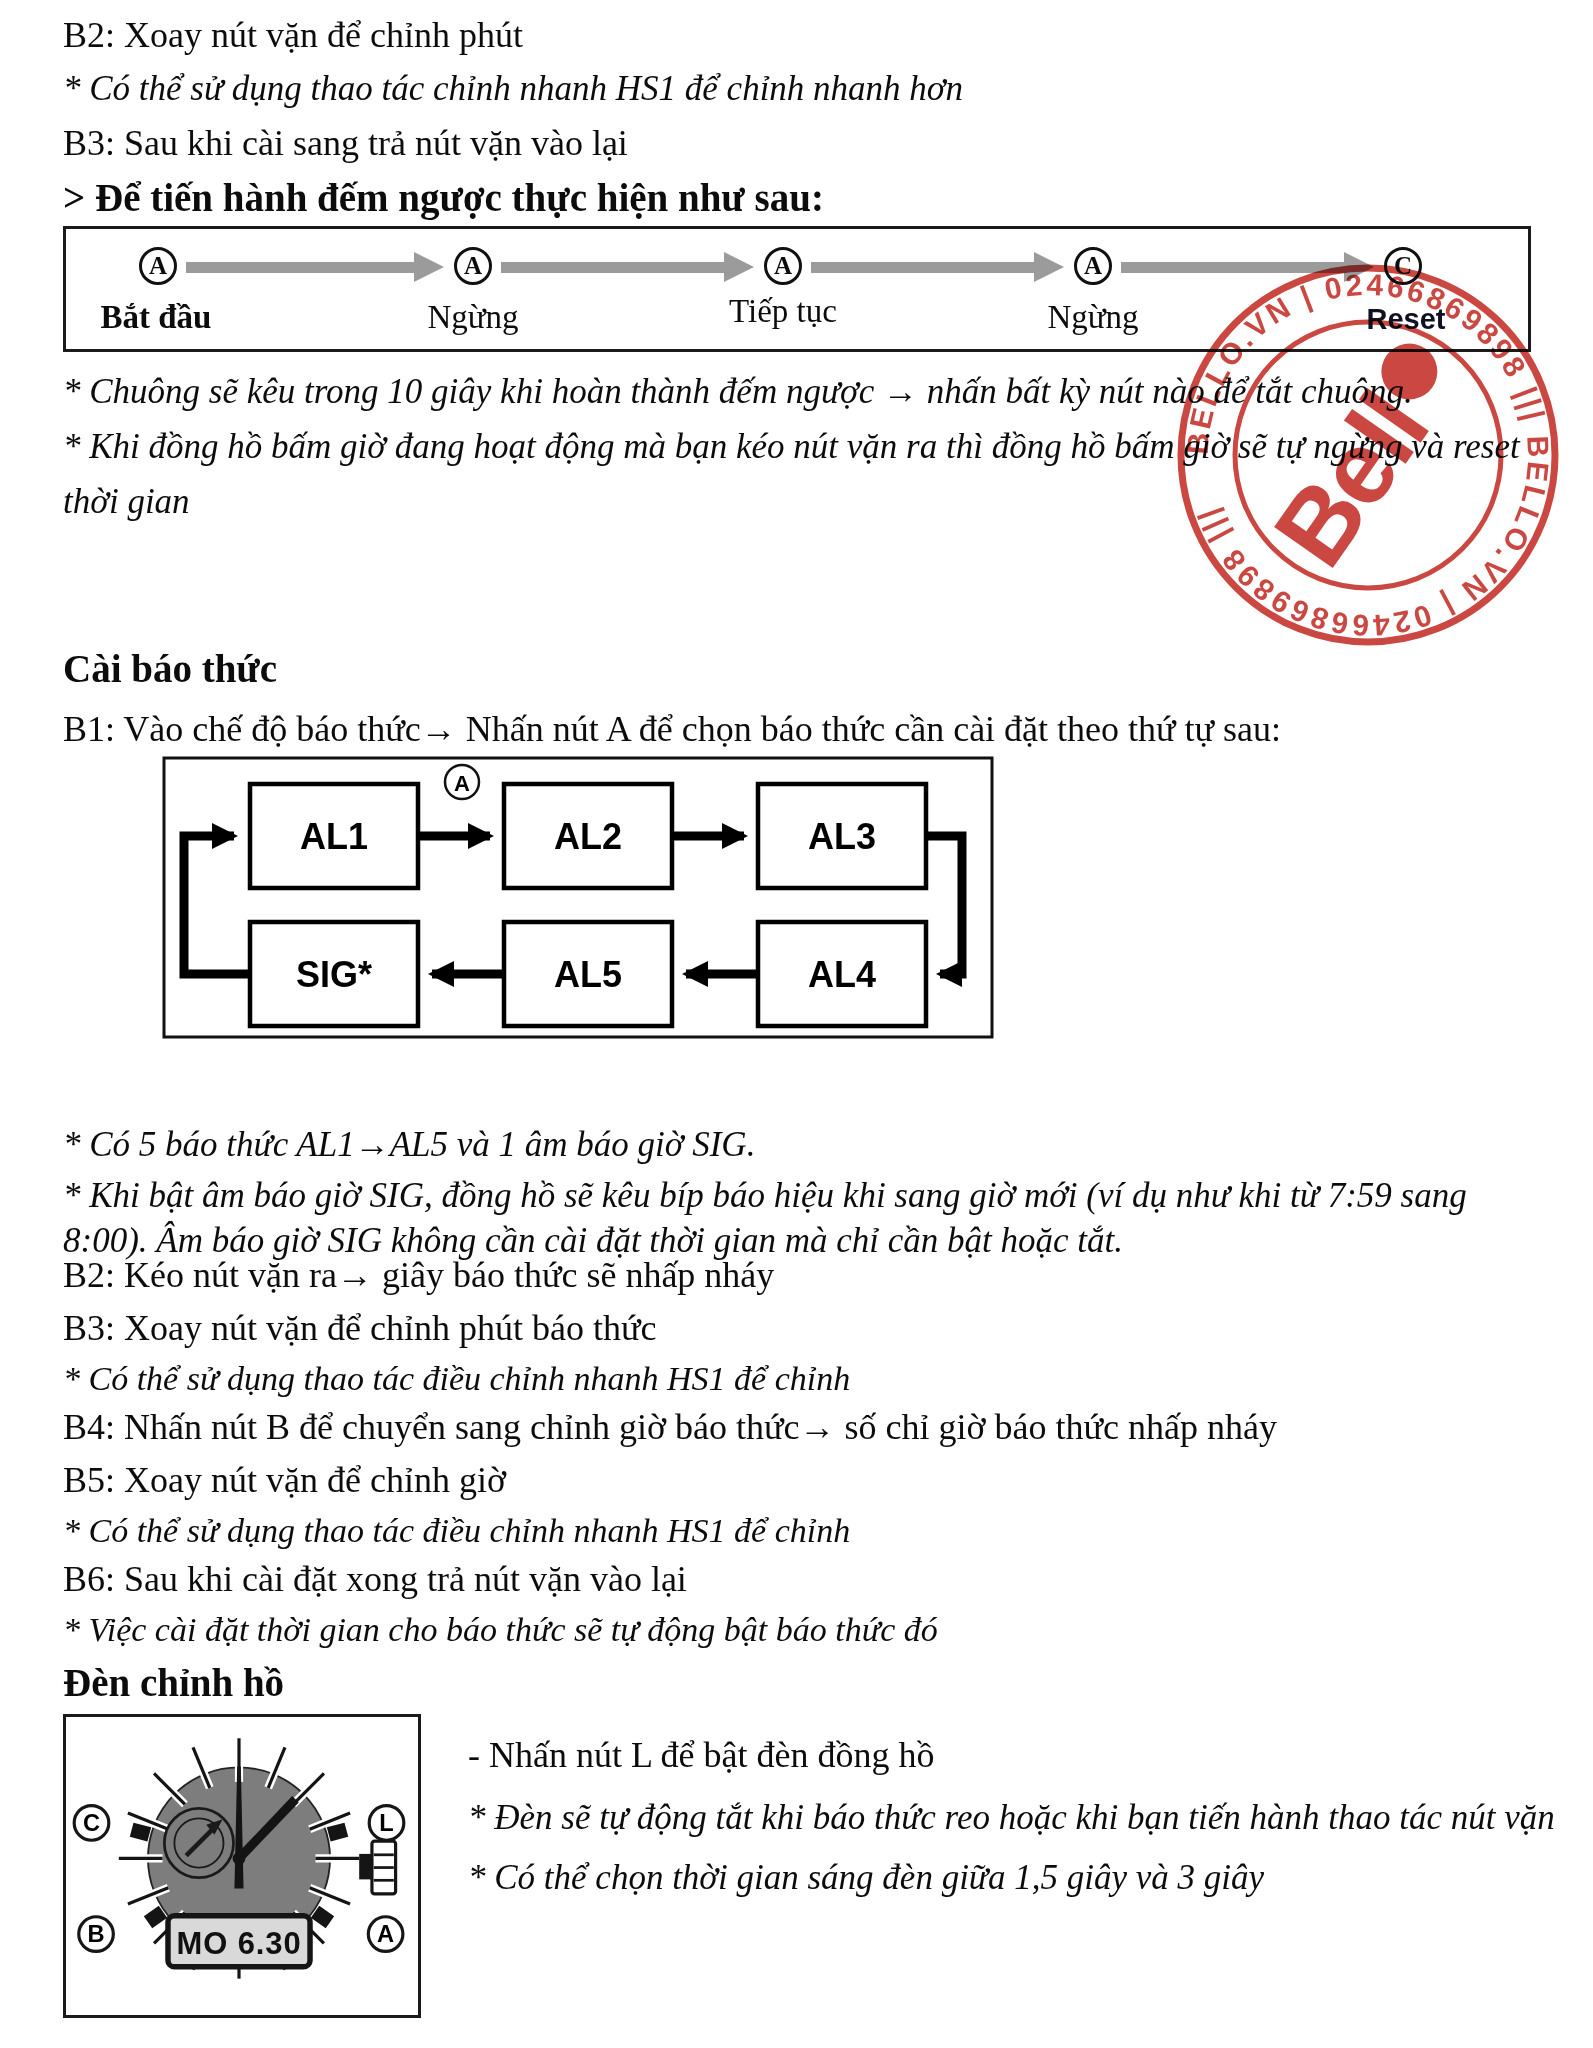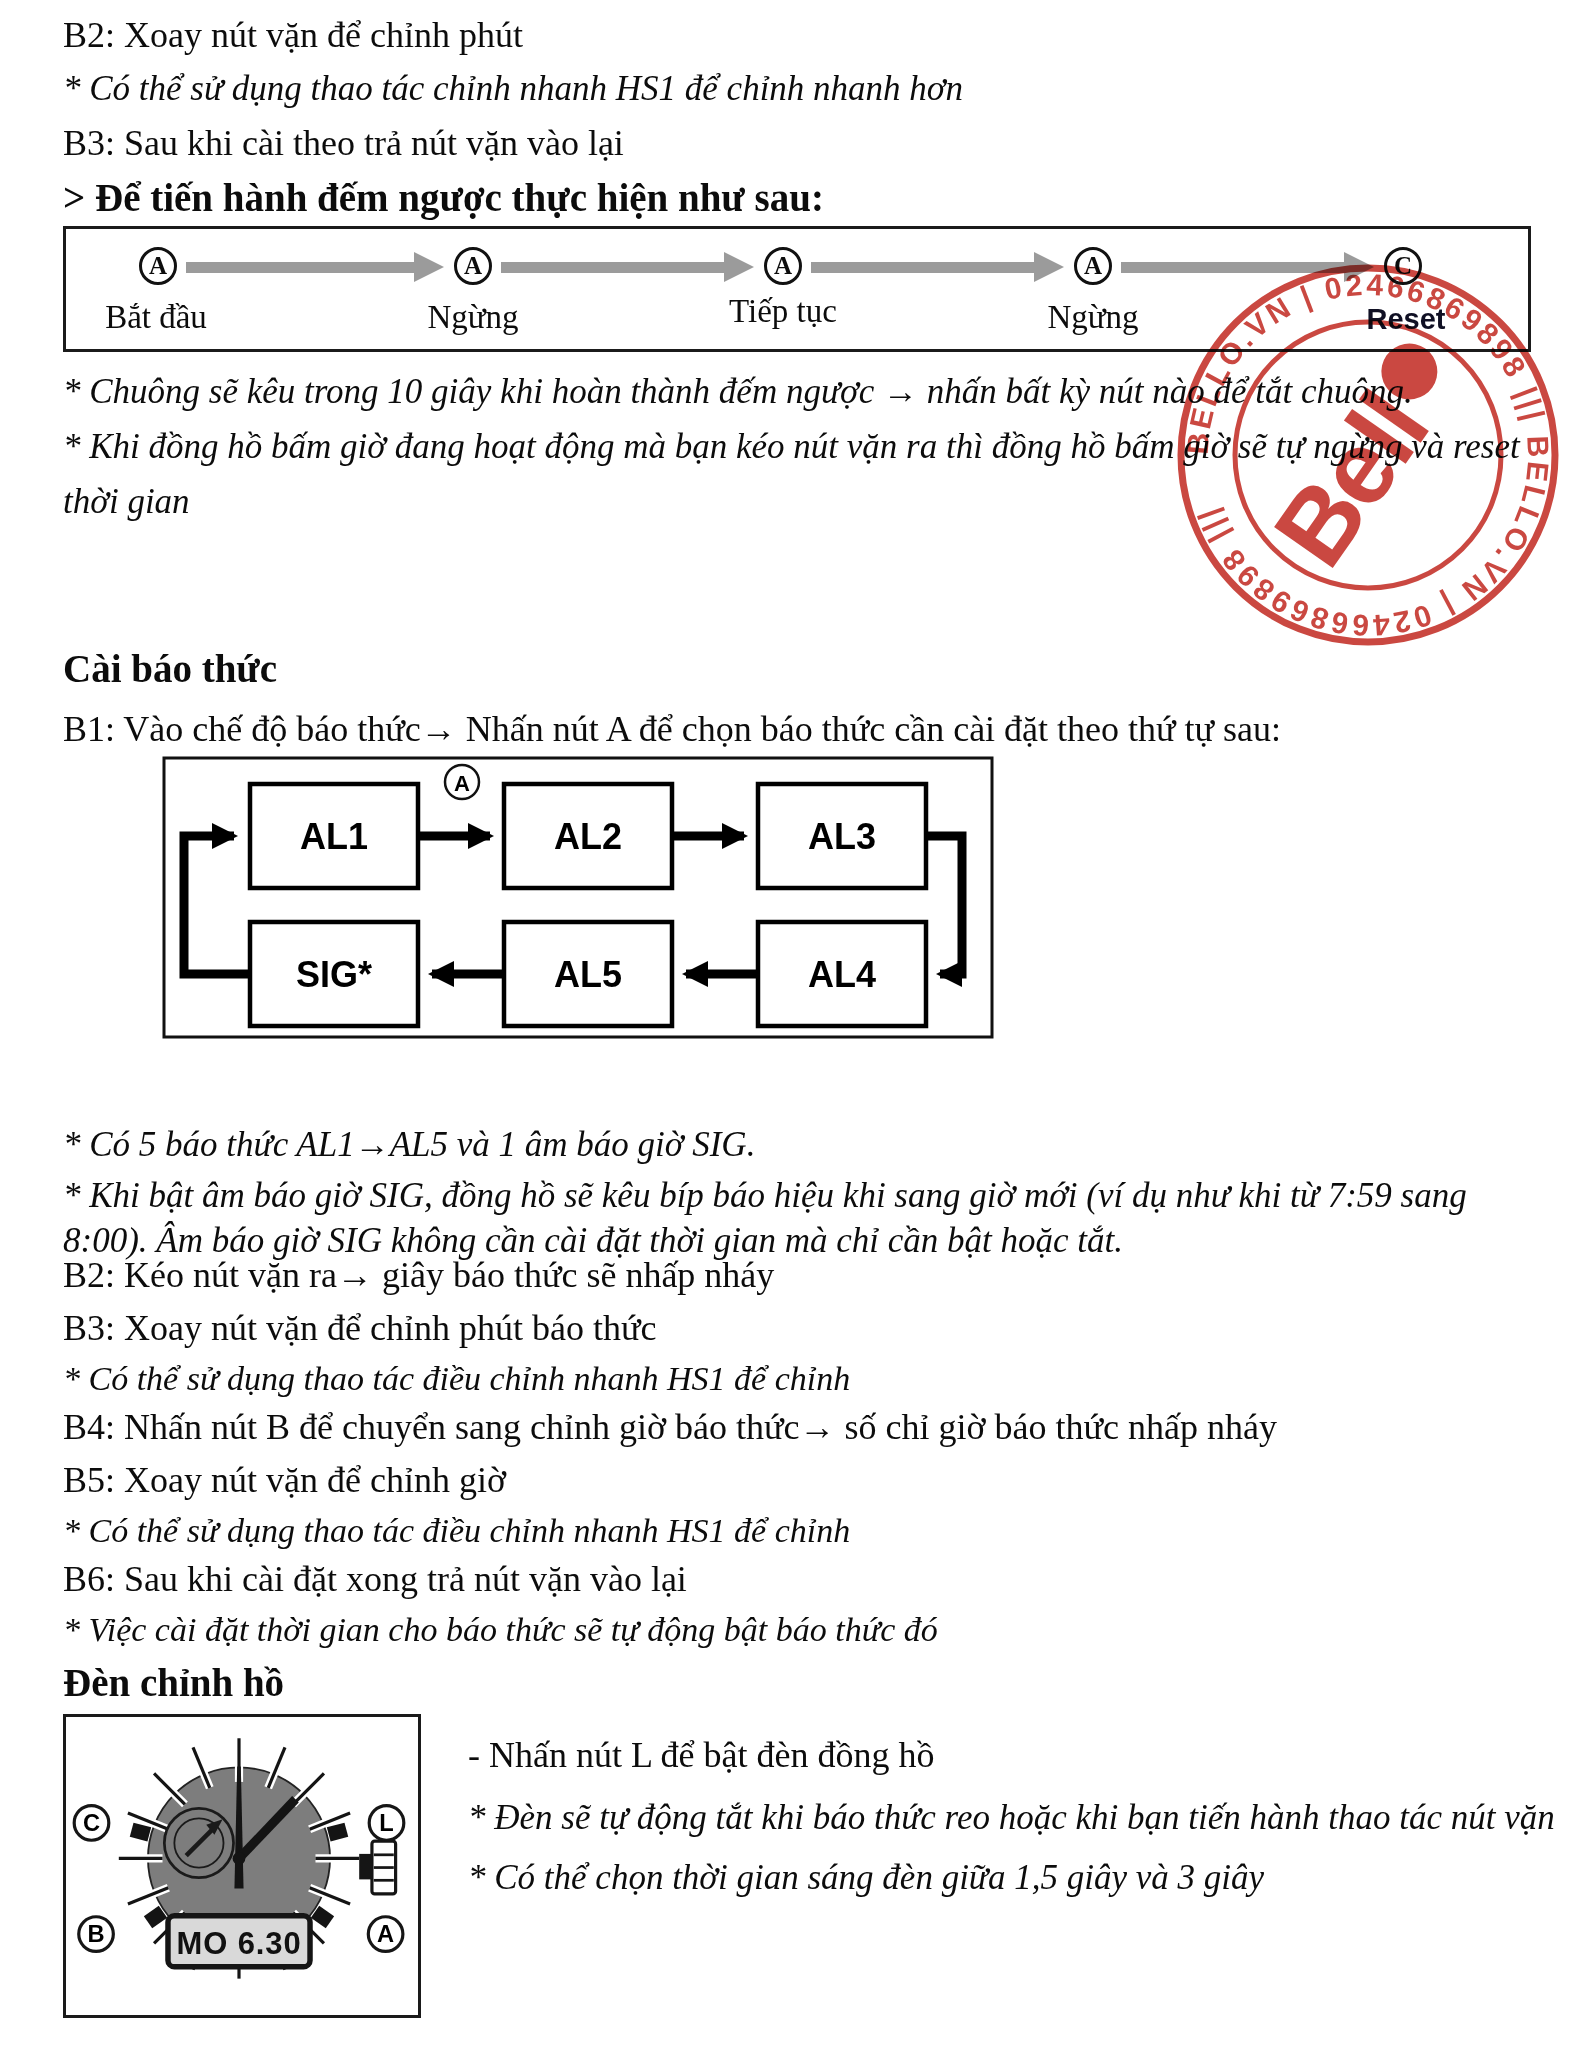--- a/index.html
+++ b/index.html
@@ -38,37 +38,37 @@
   svg text{font-family:"Liberation Sans",sans-serif;}
 </style>
 </head>
 <body>
 
 <div id="page">
 
   <div class="abs" style="left:63px;top:8px;">
     <div class="ln t36">B2: Xoay nút vặn để chỉnh phút</div>
     <div class="ln t36 it35" style="line-height:54px;">* Có thể sử dụng thao tác chỉnh nhanh HS1  để chỉnh nhanh hơn</div>
-    <div class="ln t36">B3: Sau khi cài theo trả nút vặn vào lại</div>
+    <div class="ln t36">B3: Sau khi cài sang trả nút vặn vào lại</div>
     <div class="ln hb" style="line-height:56px;">&gt; Để tiến hành đếm ngược thực hiện như sau:</div>
   </div>
 
   <div class="flowbox">
     <div class="fcirc" style="left:73px;">A</div>
     <div class="fcirc" style="left:388px;">A</div>
     <div class="fcirc" style="left:698px;">A</div>
     <div class="fcirc" style="left:1008px;">A</div>
     <div class="fcirc" style="left:1318px;">C</div>
 
     <div class="garrow" style="left:120px;width:228px;"></div>
     <div class="garrow" style="left:435px;width:223px;"></div>
     <div class="garrow" style="left:745px;width:223px;"></div>
     <div class="garrow" style="left:1055px;width:223px;"></div>
 
-    <div class="flabel" style="left:90px;">Bắt đầu</div>
+    <div class="flabel" style="left:90px;font-weight:bold;">Bắt đầu</div>
     <div class="flabel" style="left:407px;">Ngừng</div>
     <div class="flabel" style="left:717px;top:64px;">Tiếp tục</div>
     <div class="flabel" style="left:1027px;">Ngừng</div>
     <div class="flabel flabel-reset" style="left:1340px;top:74px;">Reset</div>
   </div>
 
   <div class="noteblock">
     <div>* Chuông sẽ kêu trong 10 giây khi hoàn thành đếm ngược → nhấn bất kỳ nút nào để tắt chuông.</div>
     <div>* Khi đồng hồ bấm giờ đang hoạt động mà bạn kéo nút vặn ra thì đồng hồ bấm giờ sẽ tự ngừng và reset thời gian</div>
   </div>

